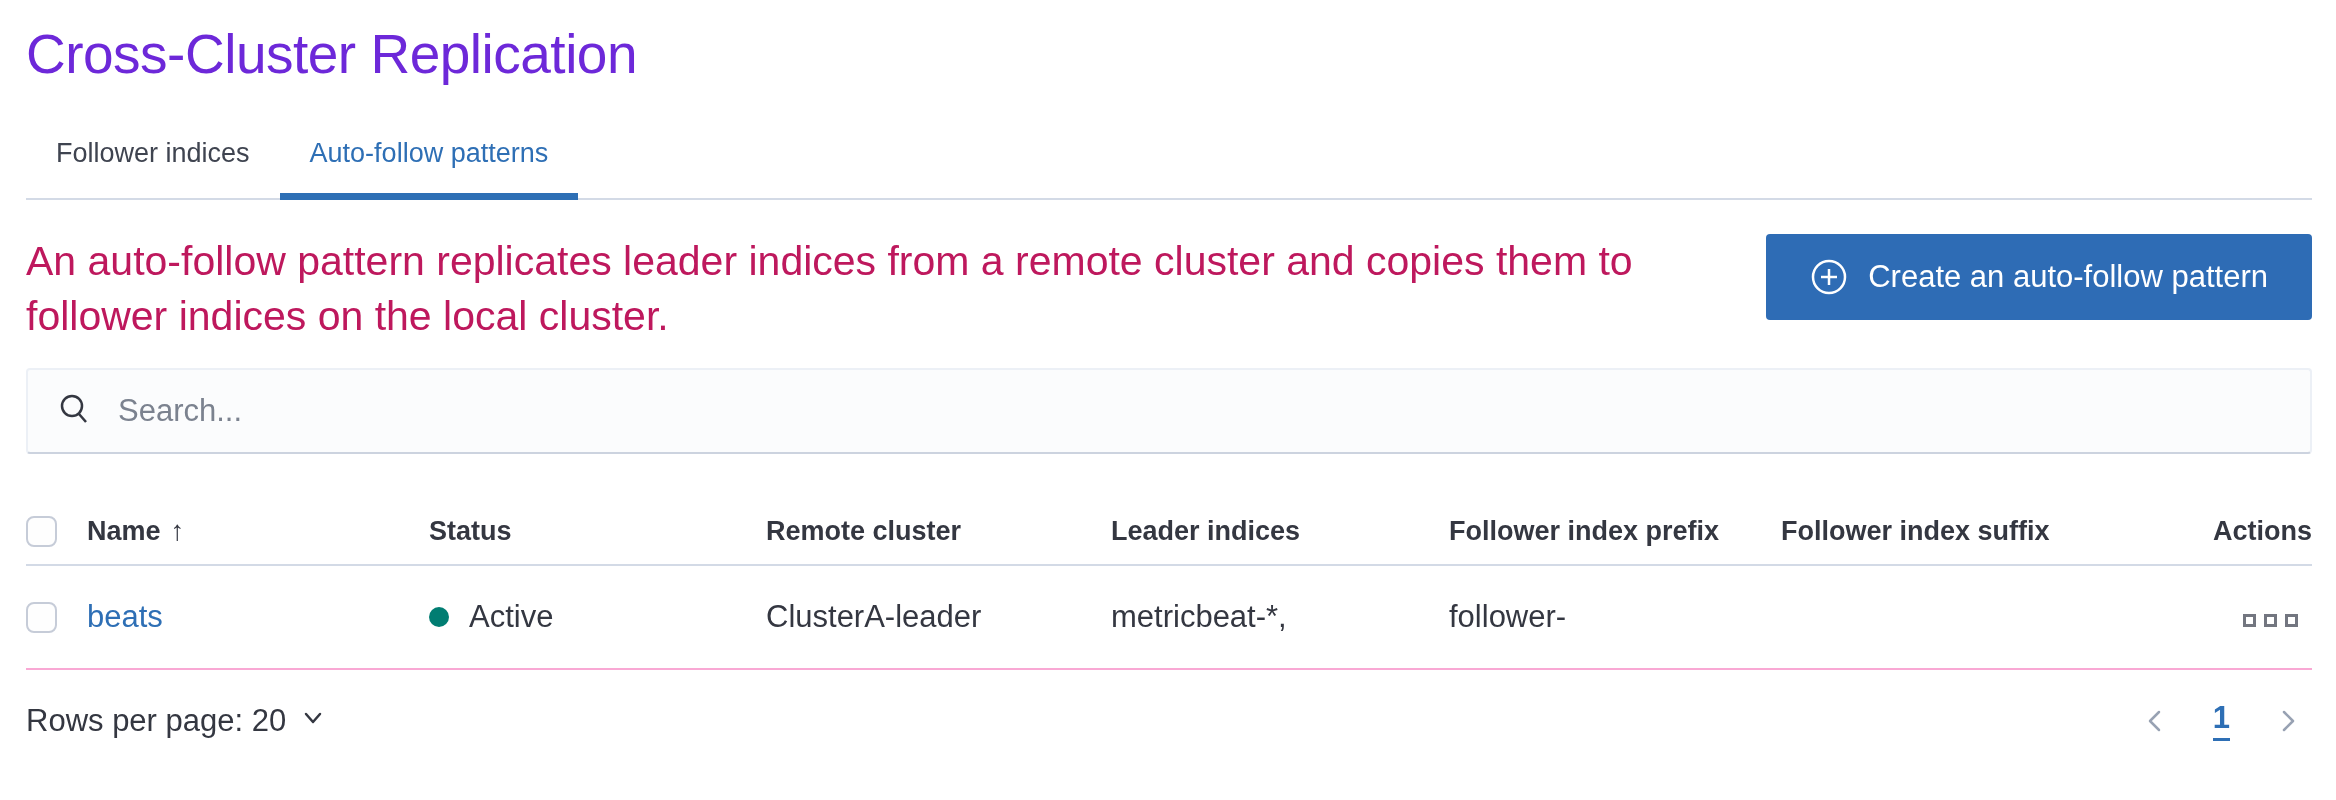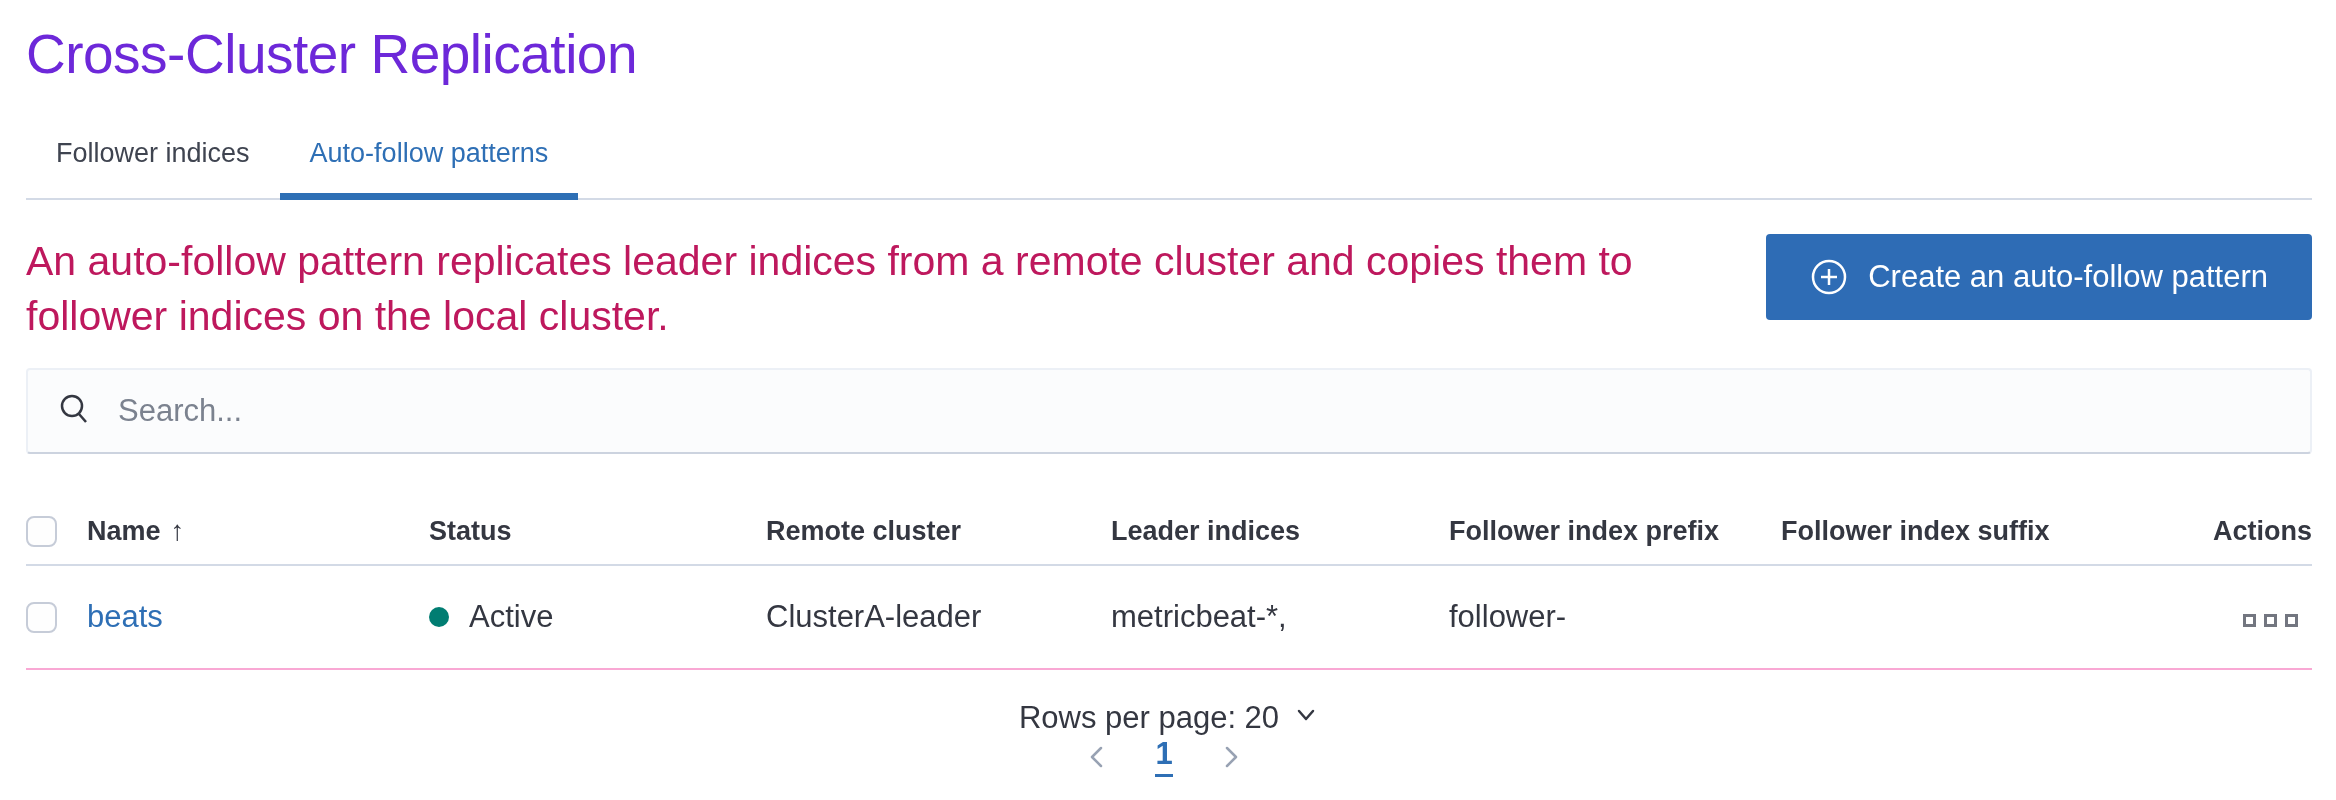--- a/index.html
+++ b/index.html
@@ -45,21 +45,21 @@
   .name-link { color: #2e6fb5; text-decoration: none; cursor: pointer; }
   .status-cell { display: flex; align-items: center; gap: 20px; }
   .status-dot { width: 20px; height: 20px; border-radius: 50%; background: #017d72; }
   .leader-patterns { line-height: 44px; }
   .checkbox { width: 31px; height: 31px; border: 2px solid #c6ccd8; border-radius: 8px;
               background: #fefefe; cursor: pointer; }
   .boxes-icon { display: inline-flex; gap: 8px; padding-right: 14px; cursor: pointer; }
   .boxes-icon span { width: 13px; height: 13px; border: 3px solid #737680; display: inline-block; }
 
   
-  .table-footer { margin-top: 30px; display: flex; justify-content: space-between; align-items: center; flex-direction: column; }
+  .table-footer { margin-top: 30px; display: flex; justify-content: space-between; align-items: center; }
   .rows-per-page { display: flex; align-items: center; gap: 14px; font-size: 31px; color: #343741; cursor: pointer; }
   .pagination { display: flex; align-items: center; gap: 44px; padding-right: 10px; }
   .page-num { font-size: 31px; font-weight: 700; color: #2e6fb5; border-bottom: 3px solid #2e6fb5;
               padding-bottom: 2px; cursor: pointer; }
   .pag-chevron { cursor: default; display: flex; align-items: center; }
 </style>
 </head>
 <body>
 
 <div class="page">

